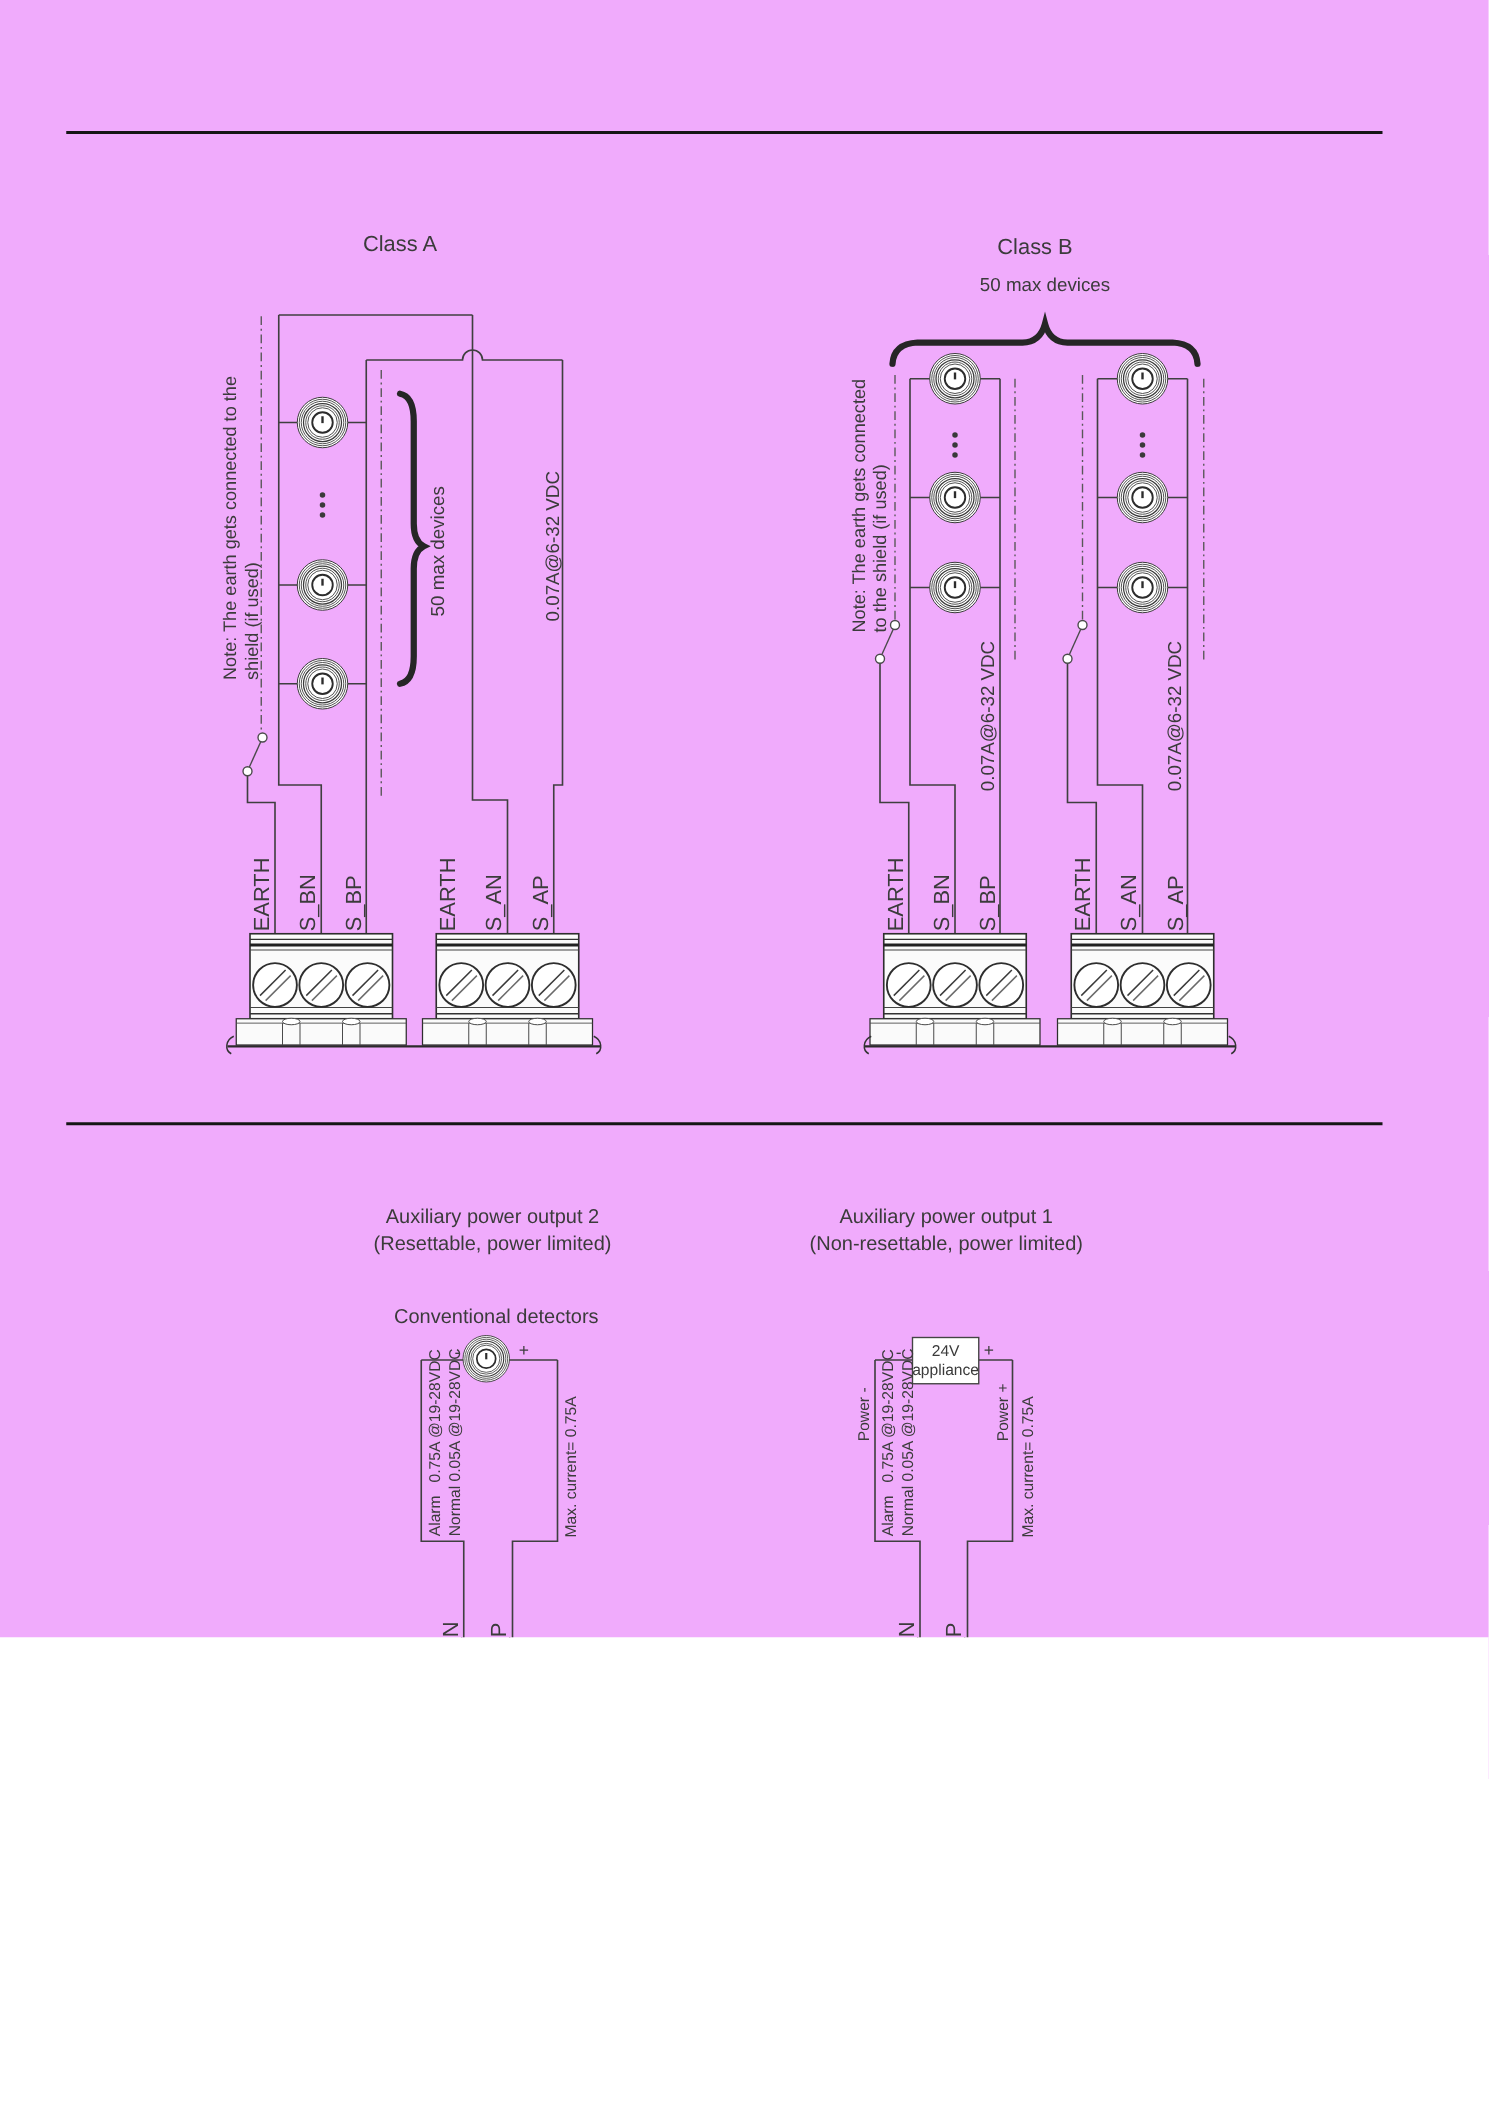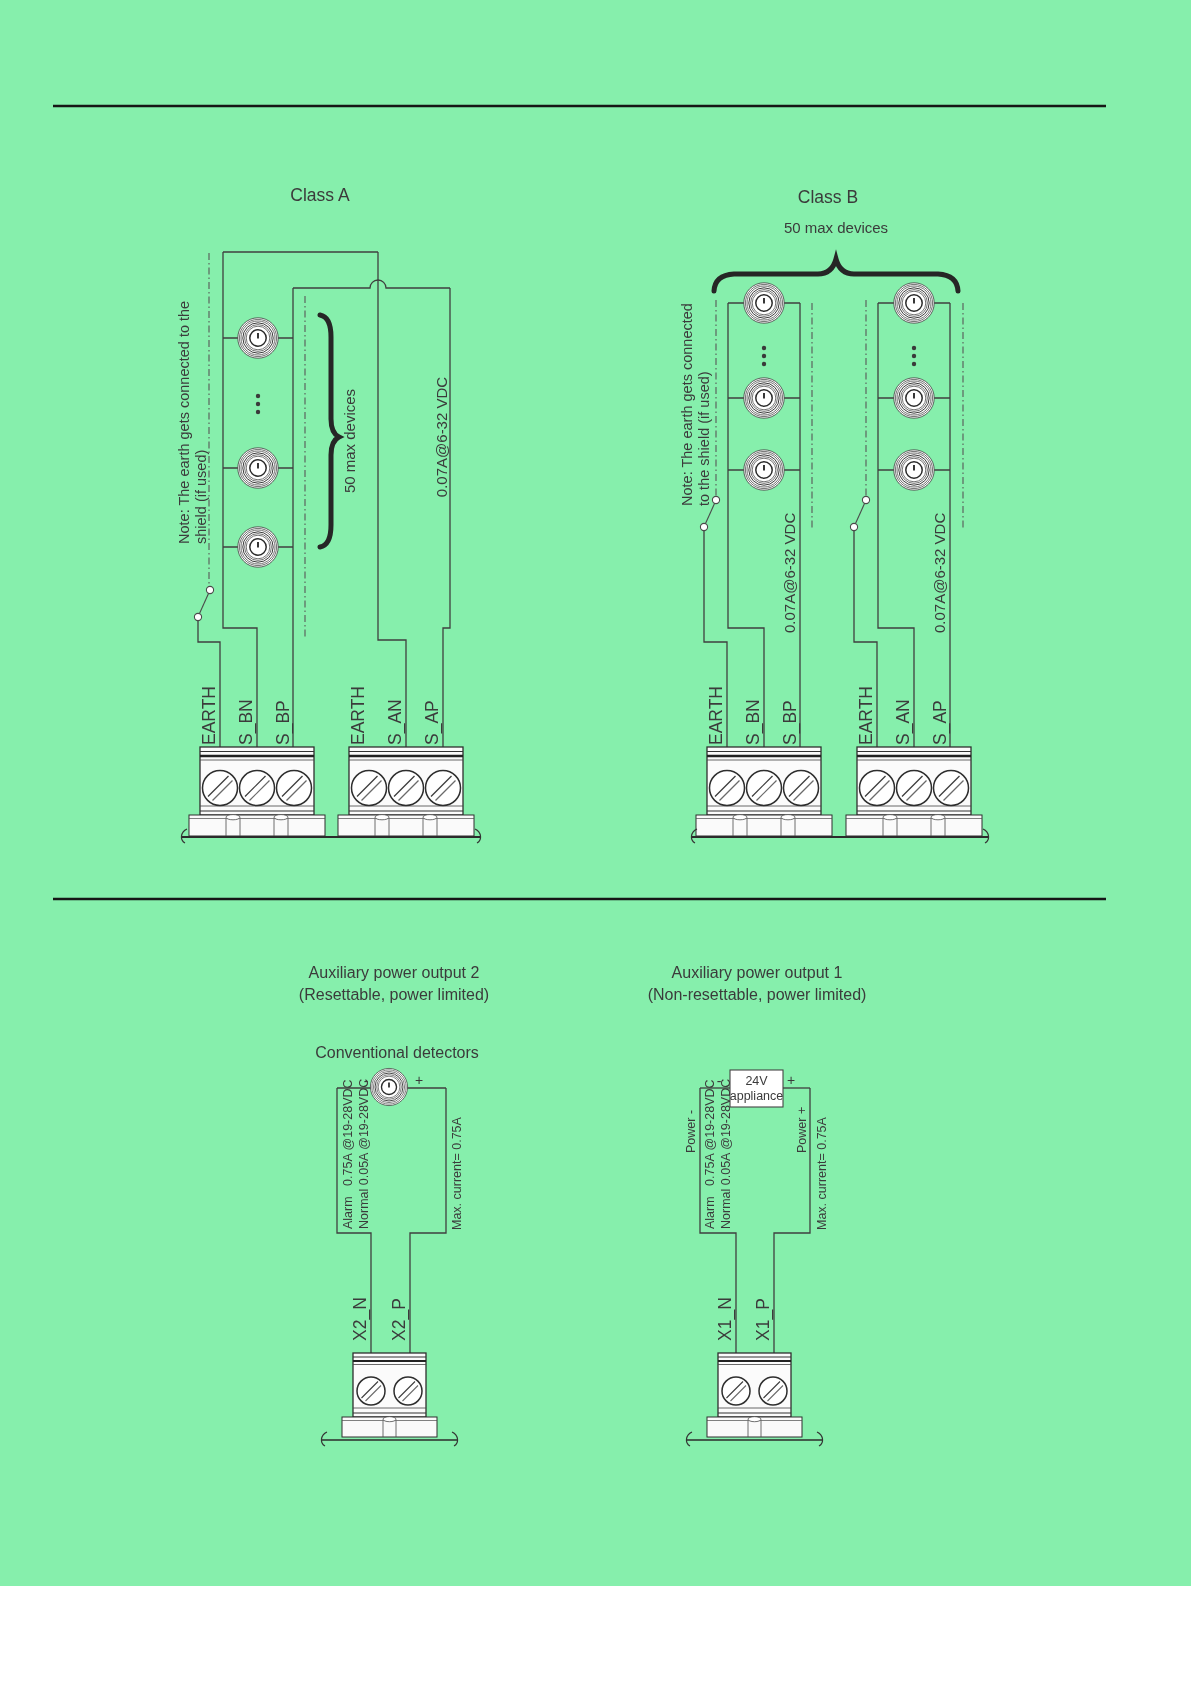--- a/index.html
+++ b/index.html
@@ -1,16 +1,16 @@
 <!DOCTYPE html>
 <html><head>
 <meta charset="utf-8">
 <style>
   html,body{margin:0;padding:0;background:#ffffff;}
-  .page{position:relative;width:1191px;height:1586px;background:#86efac;overflow:hidden;}
+  .page{position:relative;width:1191px;height:1310px;background:#f0abfc;overflow:hidden;}
   svg{position:absolute;left:0;top:0;font-family:"Liberation Sans",sans-serif;}
   svg text{fill:#3b3b3b;white-space:pre;}
   .t-title{font-size:17.5px;}
   .t-sub{font-size:15px;}
   .t-note{font-size:14.5px;}
   .t-term{font-size:17.5px;}
   .t-supply{font-size:15px;}
   .t-aux{font-size:16px;}
   .t-small{font-size:12.5px;}
   .t-sign{font-size:14px;}

